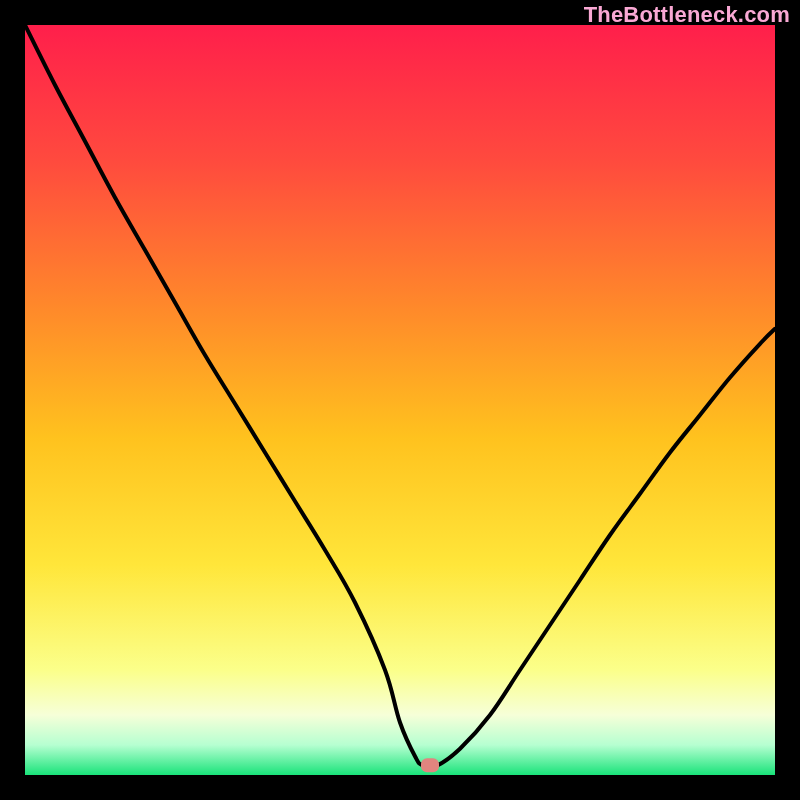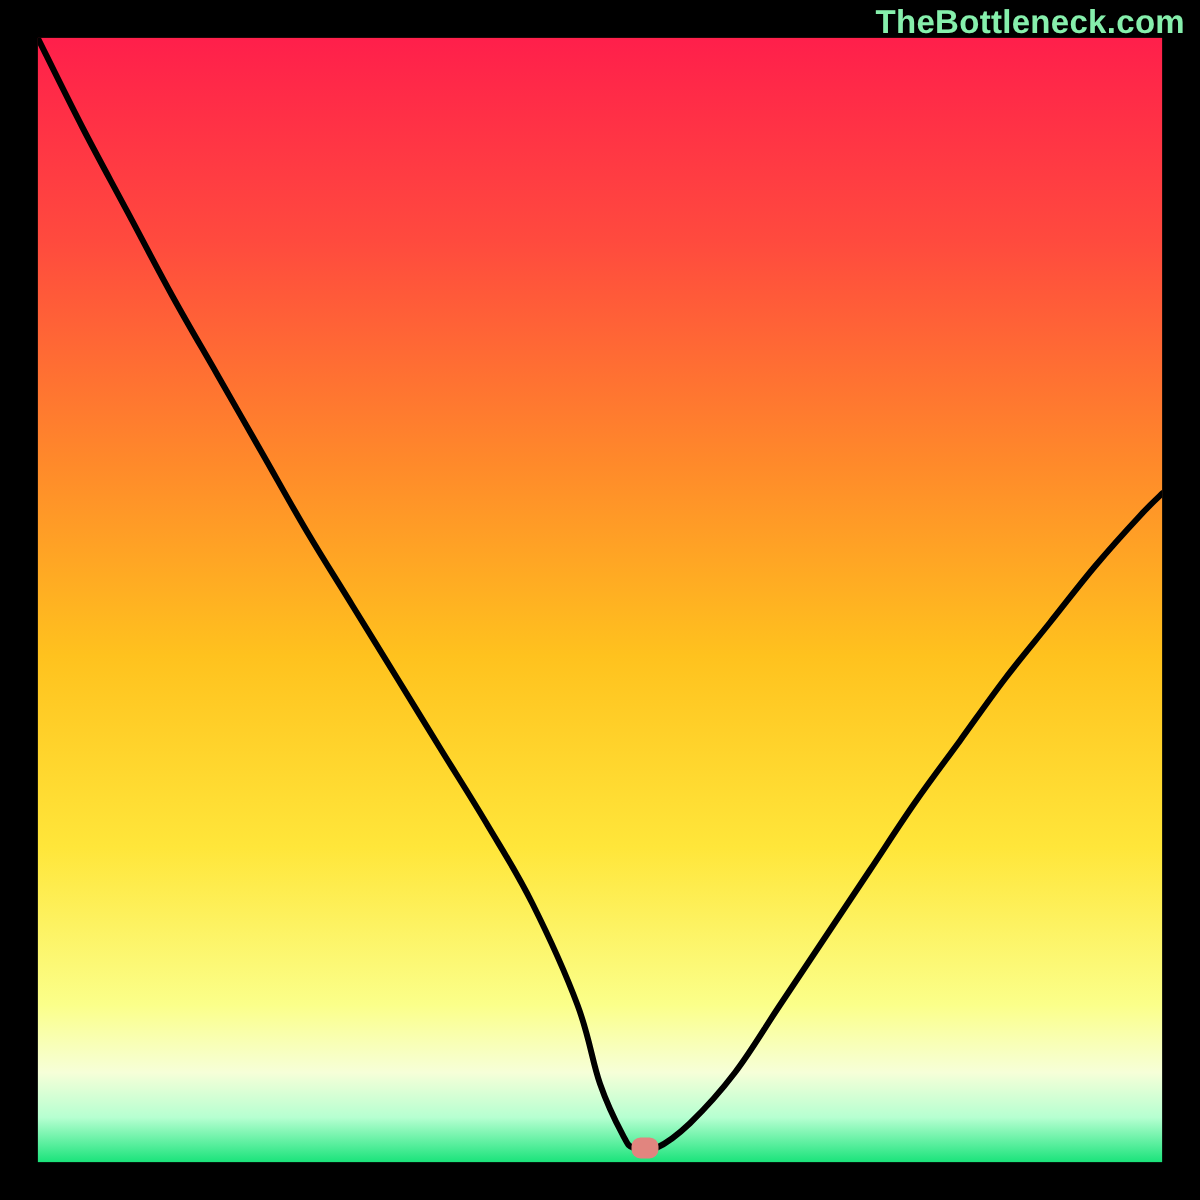--- a/index.html
+++ b/index.html
@@ -23,21 +23,21 @@
     left: 25px;
     top: 25px;
     width: 750px;
     height: 750px;
     overflow: hidden;
   }
   .watermark {
     position: absolute;
     top: 2px;
     right: 10px;
-    color: #86efac;
+    color: #f9a8d4;
     font-family: Arial, Helvetica, sans-serif;
     font-size: 22px;
     font-weight: 600;
     letter-spacing: 0.2px;
   }
 </style>
 </head>
 <body>
 
 <div class="frame">

